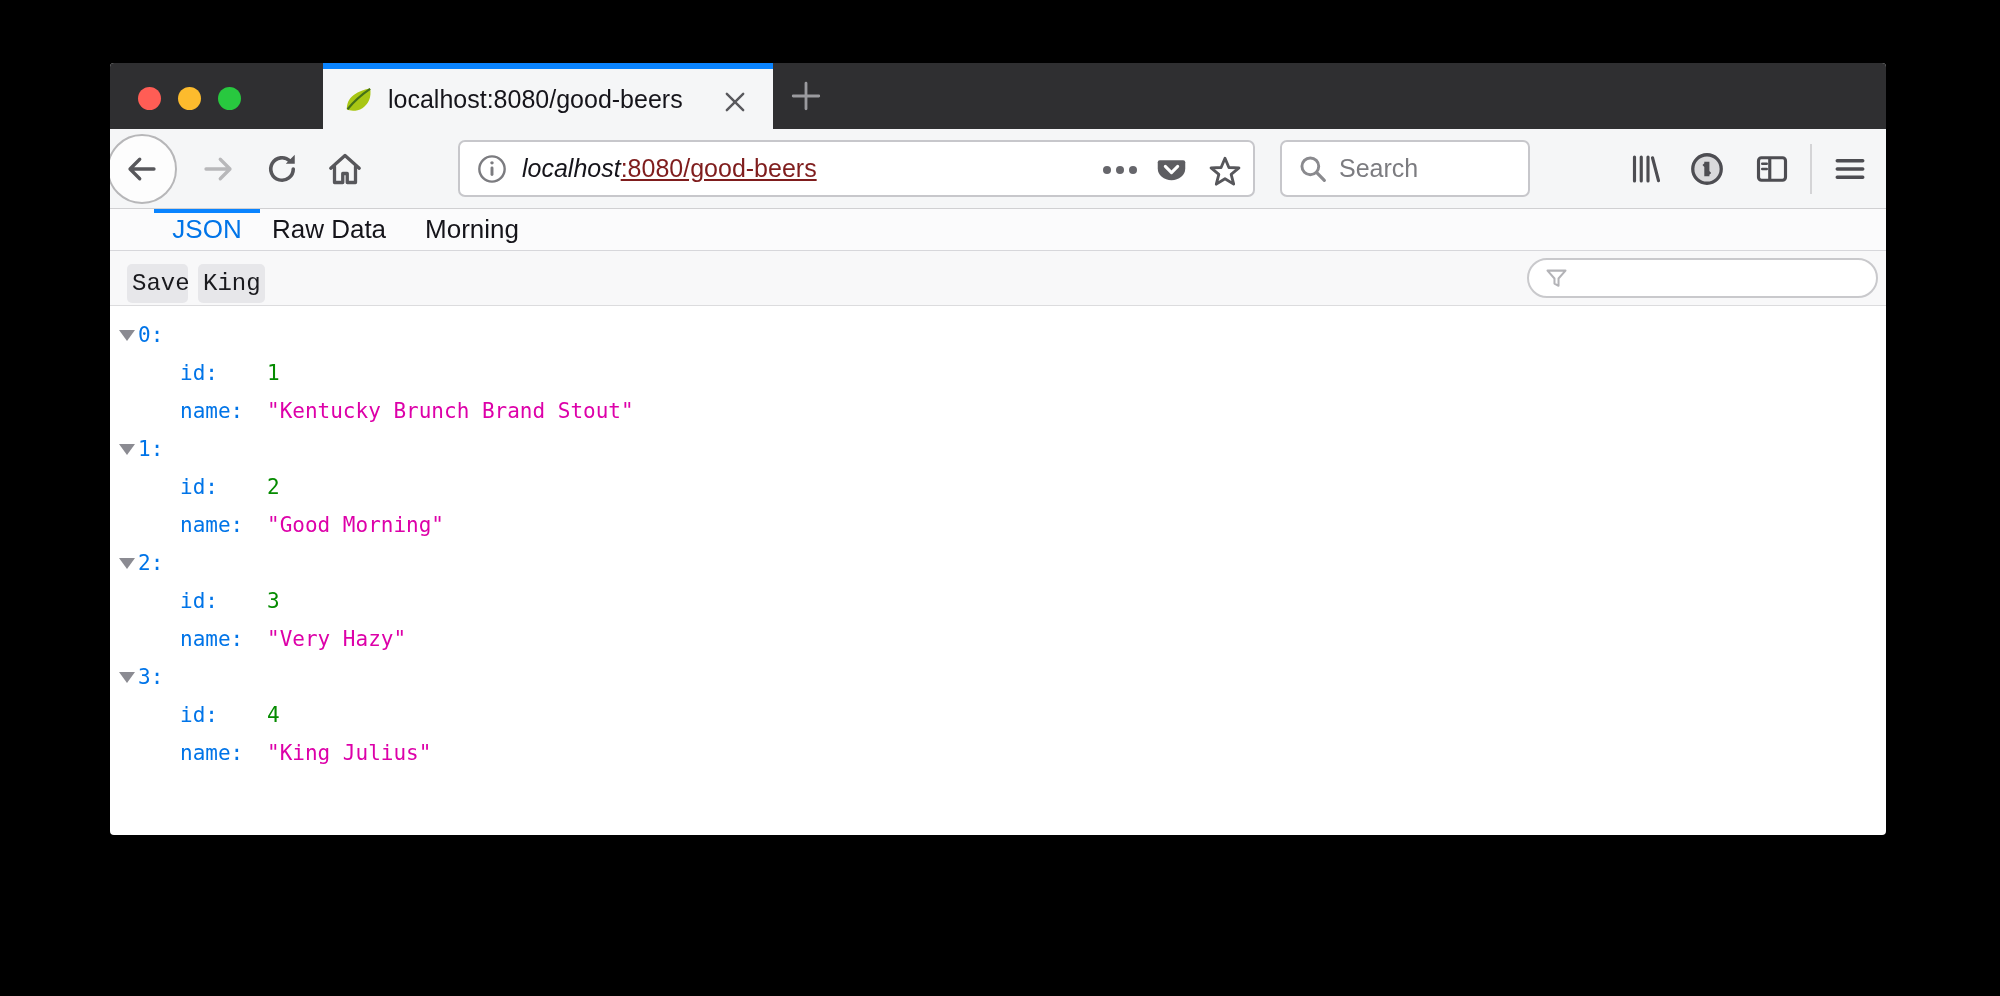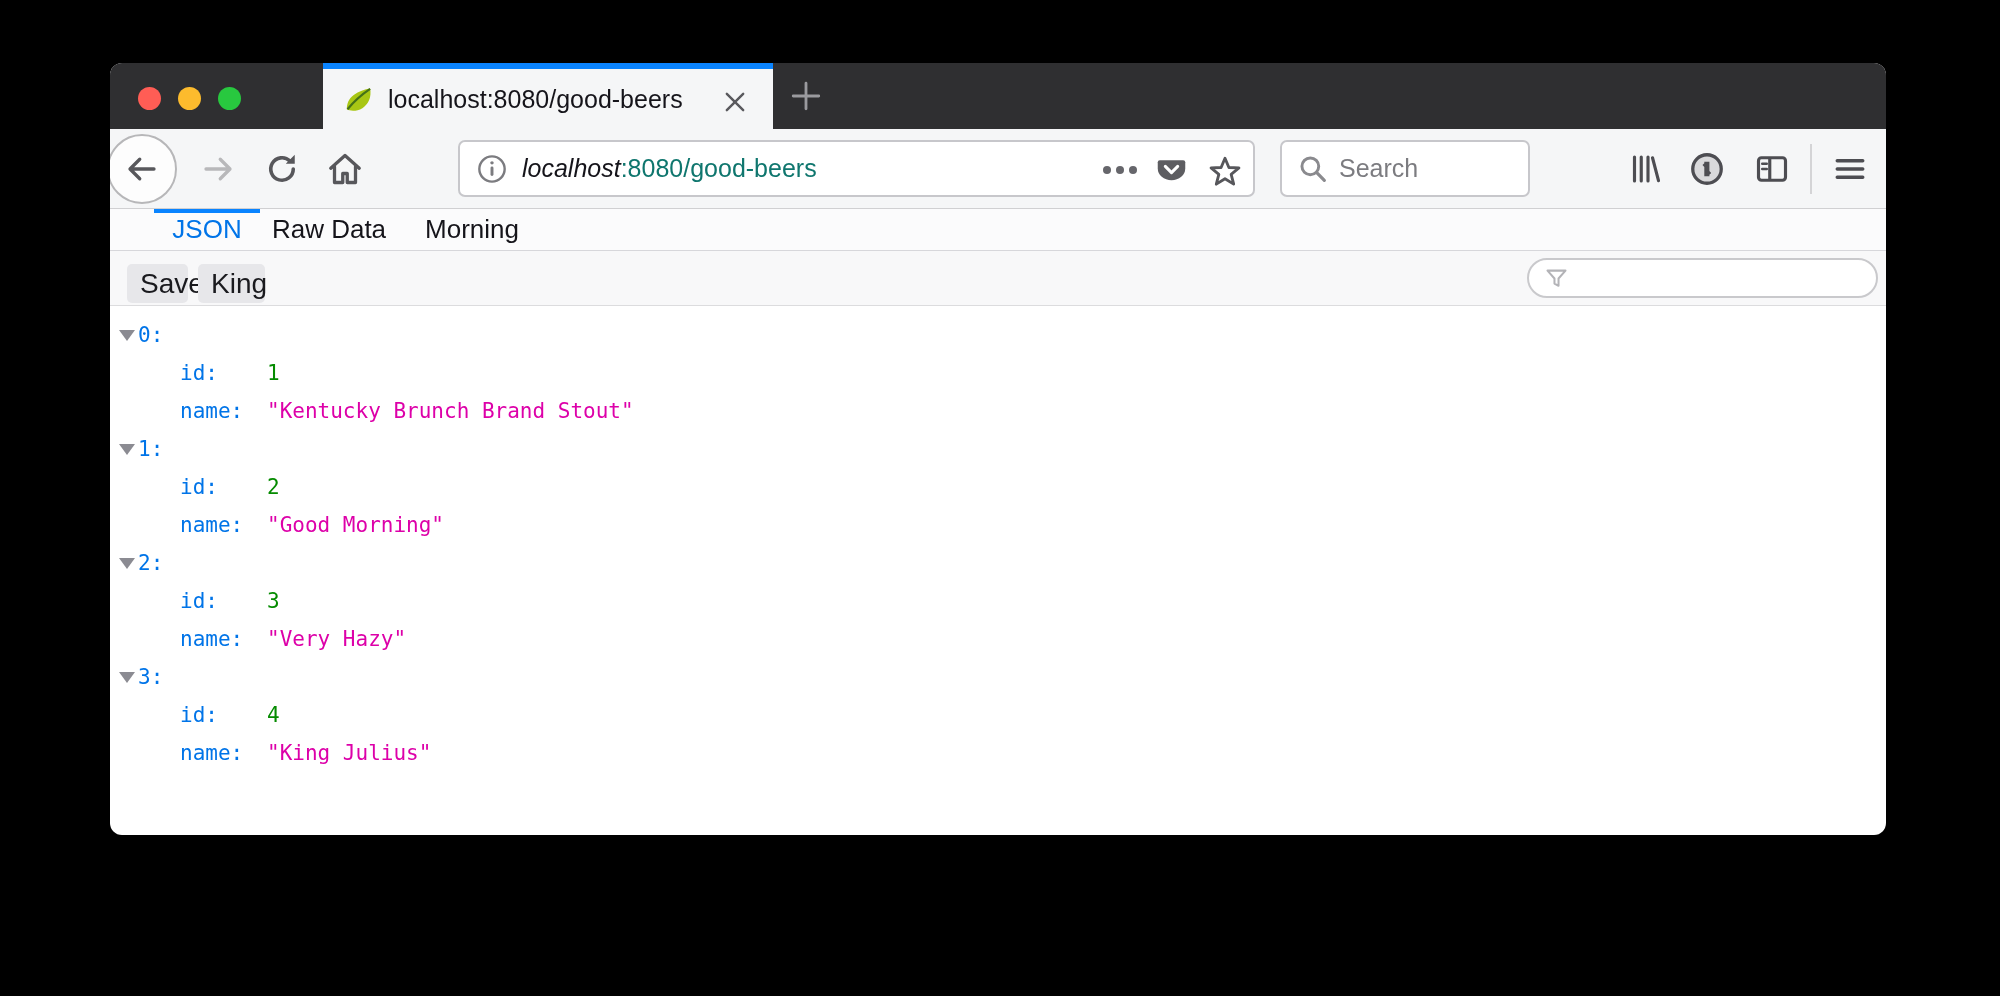--- a/index.html
+++ b/index.html
@@ -1,20 +1,20 @@
 <!DOCTYPE html>
 <html><head>
 <meta charset="utf-8">
 <style>
   * { margin:0; padding:0; box-sizing:border-box; }
   html,body { width:2000px; height:996px; background:#000; overflow:hidden;
               font-family:"Liberation Sans", sans-serif; }
 
   .window { position:absolute; left:110px; top:63px; width:1776px; height:772px;
-            border-radius:12px; overflow:hidden; background:#fff; }
+            border-radius:4px; overflow:hidden; background:#fff; }
 
   
   .tabbar { position:relative; height:66px; background:#2f2f31; }
   .lights { position:absolute; left:28px; top:24px; display:flex; gap:17px; }
   .light { width:23px; height:23px; border-radius:50%; }
   .light.red    { background:#ff5d55; }
   .light.yellow { background:#fcbb2d; }
   .light.green  { background:#28c83f; }
 
   .btab { position:absolute; left:213px; top:0; width:450px; height:66px;
@@ -28,42 +28,42 @@
   .navbar { position:relative; height:80px; background:#f5f6f7; border-bottom:1px solid #d0d0d2; }
   .navicon { position:absolute; width:36px; height:36px; top:22px; }
   .backbtn { position:absolute; left:-3px; top:5px; width:70px; height:70px; border-radius:50%;
              background:#fdfdfd; border:2px solid #b7b7b9; display:flex; align-items:center; justify-content:center; }
   .field { position:absolute; top:11px; height:57px; background:#fff;
            border:2px solid #c7c7cb; border-radius:7px; display:flex; align-items:center; }
   .urlbar { left:348px; width:797px; }
   .searchbar { left:1170px; width:250px; }
   .url-text { margin-left:14px; font-size:25px; white-space:nowrap; }
   .url-host { color:#15141a;font-style:italic; }
-  .url-rest { color:#0f766e; }
+  .url-rest { color:#7f1d1d;text-decoration:underline; }
   .dots { position:absolute; left:643px; top:24px; display:flex; gap:5px; }
   .dot { width:8px; height:8px; border-radius:50%; background:#66666b; }
   .in-url-icon { position:absolute; top:12px; }
   .search-input { border:none; outline:none; background:transparent; margin-left:10px;
                   font-size:25px; color:#6d28d9; width:160px; font-family:"Liberation Sans",sans-serif; }
   .search-input::placeholder { color:#7c7c80; opacity:1; }
   .divider { position:absolute; left:1700px; top:15px; width:2px; height:50px; background:#d4d4d6; }
 
   
   .tabstrip { position:relative; height:42px; background:#fbfbfc; border-bottom:1px solid #d7d7db;
               display:flex; align-items:stretch;padding-left:42px; }
   .vtab { display:flex; align-items:center; justify-content:center; font-size:26px; color:#15141a; }
   .vtab.active { color:#0074e8; position:relative; width:110px; }
   .vtab.active::before { content:""; position:absolute; top:0; left:2px; width:106px; height:4px; background:#0a84ff; }
   .vtab.rawdata { width:130px; margin-left:2px; }
   .vtab.headers { width:120px; margin-left:18px; }
 
   
   .jtoolbar { position:relative; height:55px; background:#f8f8f9; border-bottom:1px solid #dcdcde; }
   .jbtn { position:absolute; top:13px; height:39px; background:#e7e7ea; border:none; border-radius:5px;
-          font-size:28px; color:#1a1a1e; padding:0 13px; font-family:Liberation Sans, sans-serif; }
+          font-size:24px; color:#1a1a1e; padding:0 5px; font-family:Liberation Mono, monospace; }
   .jbtn.save { left:17px; width:61px; }
   .jbtn.copy { left:88px; width:67px; }
   .filter { position:absolute; right:8px; top:7px; width:351px; height:40px; border:2px solid #c9c9cc;
             border-radius:20px; background:#fff; display:flex; align-items:center; }
   .filter-input { border:none; outline:none; background:transparent; margin-left:8px; width:280px;
                   font-size:25px; color:#15141a; font-family:"Liberation Sans",sans-serif; }
   .filter-input::placeholder { color:#8e8e92; opacity:1; }
 
   
   .jsonbody { background:#fff; padding-top:10px; font-family:"DejaVu Sans Mono", monospace; font-size:21px; }

